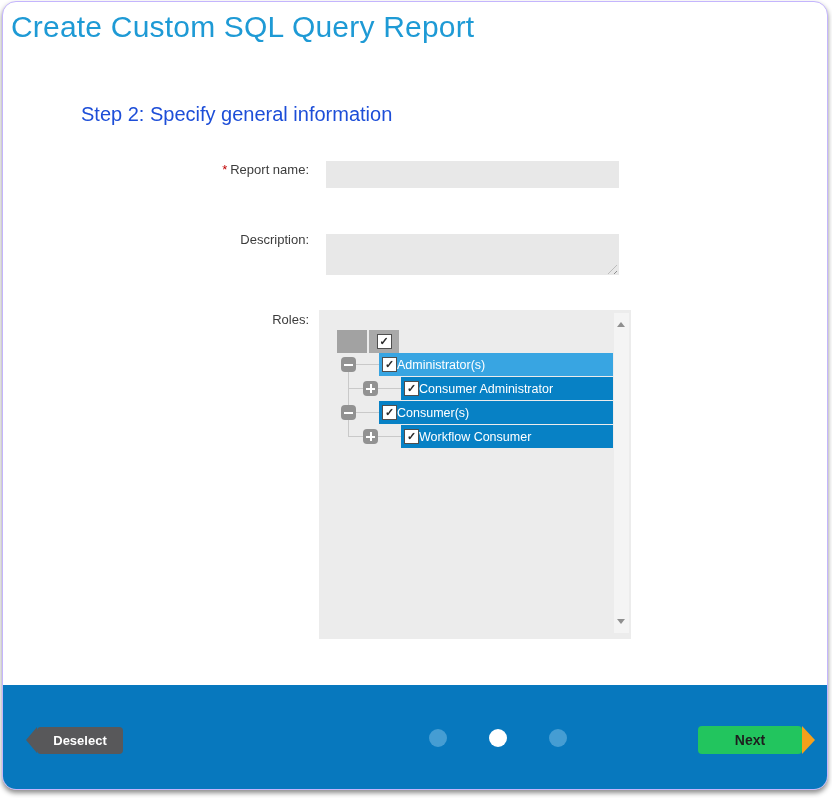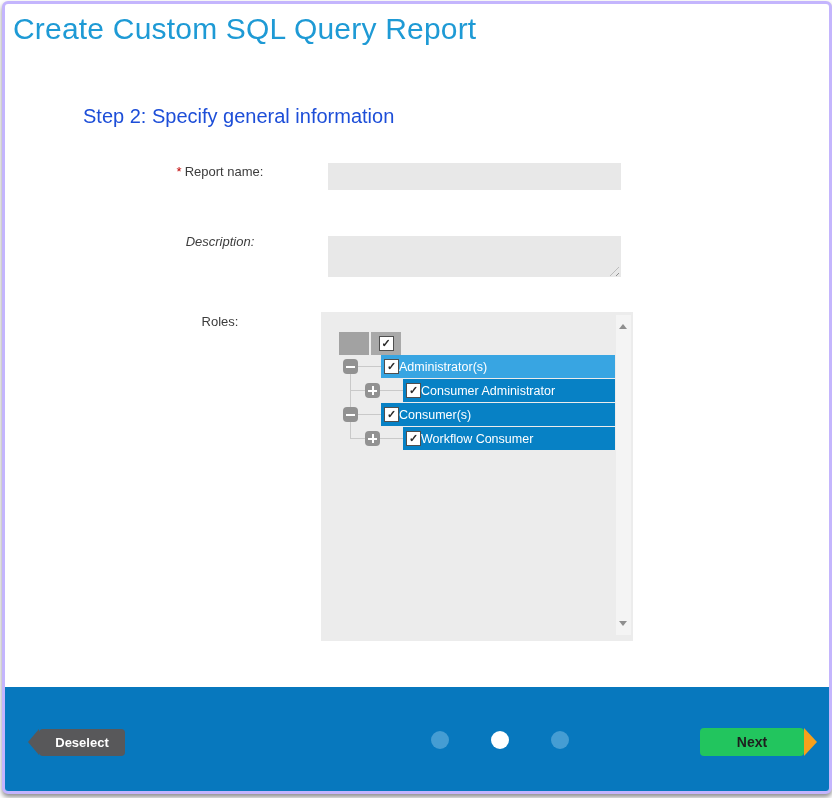--- a/index.html
+++ b/index.html
@@ -7,38 +7,38 @@
     width: 832px; height: 798px;
     background: #ffffff;
     font-family: "Liberation Sans", sans-serif;
     overflow: hidden;
     position: relative;
   }
   .window {
     position: absolute; left: 2px; top: 1px;
     width: 824px; height: 787px;
     background: #fff;
-    border: 3px solid #c4b5fd;
-    border-radius: 6px;
+    border: 1px solid #c4b5fd;
+    border-radius: 14px;
     box-shadow: 0 3px 5px rgba(0,0,0,0.45);
     overflow: hidden;
   }
   .title {
     position: absolute; left: 8px; top: 8px;
     font-size: 30px; font-weight: 300; margin: 0;
     color: #1E9AD5; letter-spacing: 0.2px;
   }
   .step-heading {
     position: absolute; left: 76px; top: 99px;
     font-size: 20px; font-weight: 300; margin: 2px;
     color: #1d4ed8;
   }
   .field-label {
-    position: absolute; left: 130px; width: 170px;
-    text-align: center; font-size: 13px; color: #3C3C3C;
+    position: absolute; left: 136px; width: 170px;
+    text-align: right; font-size: 13px; color: #3C3C3C;
   }
   .req { color: #C00000; margin-right: 3px; }
   .text-input {
     position: absolute; left: 323px; top: 159px;
     width: 293px; height: 27px;
     background: #E8E8E8; border: 0; outline: none;
     box-sizing: border-box; font-family: inherit; font-size: 13px; padding: 0 6px;
   }
   .textarea {
     position: absolute; left: 323px; top: 232px;
@@ -158,21 +158,21 @@
 <div class="window">
 
   <h1 class="title">Create Custom SQL Query Report</h1>
   <h2 class="step-heading">Step 2: Specify general information</h2>
 
   <div class="field-label" style="top:160px;">
     <span class="req">*</span><span>Report name:</span>
   </div>
   <input class="text-input" type="text" value="" style="">
 
-  <div class="field-label" style="top:230px;font-style:italic;">
+  <div class="field-label" style="top:230px;">
     <span>Description:</span>
   </div>
   <textarea class="textarea" style=""></textarea>
   <div class="resize-grip"></div>
 
   <div class="field-label" style="top:310px;">
     <span>Roles:</span>
   </div>
 
   <div class="roles-panel">

